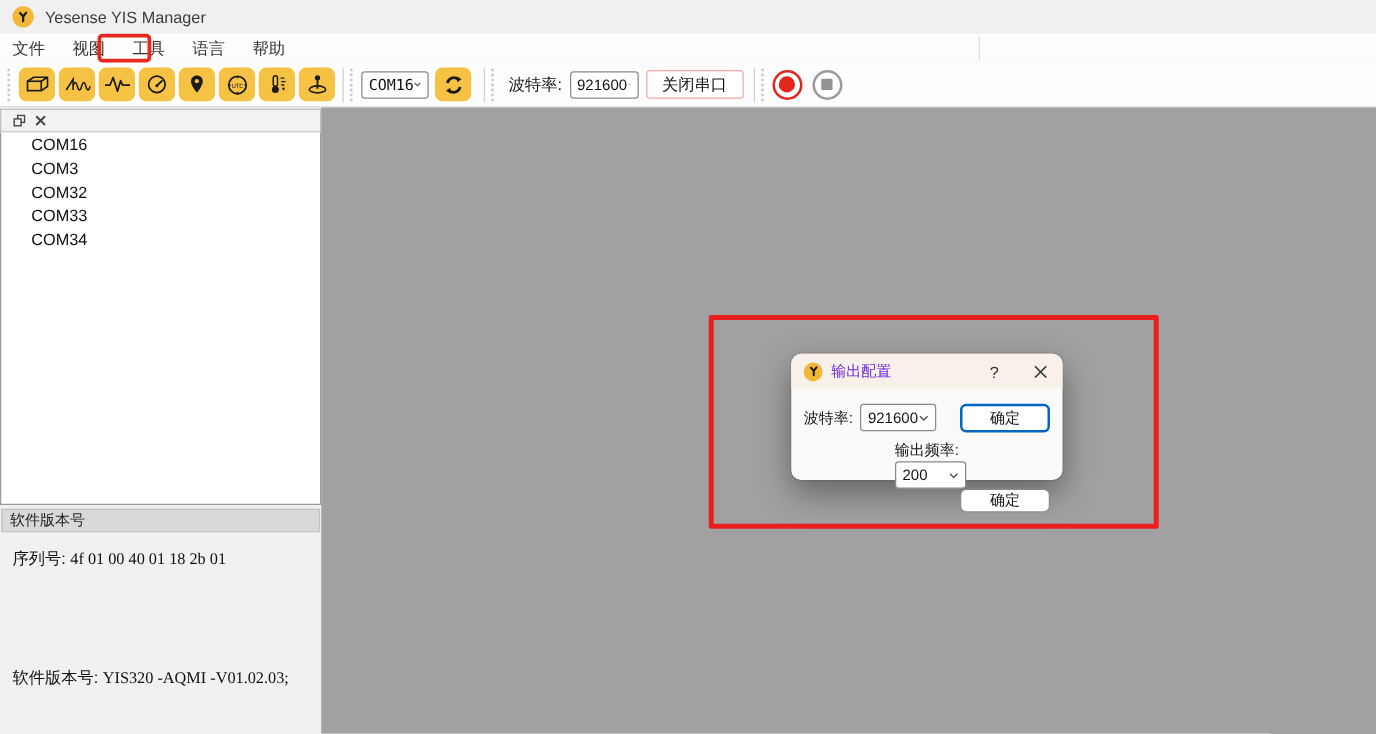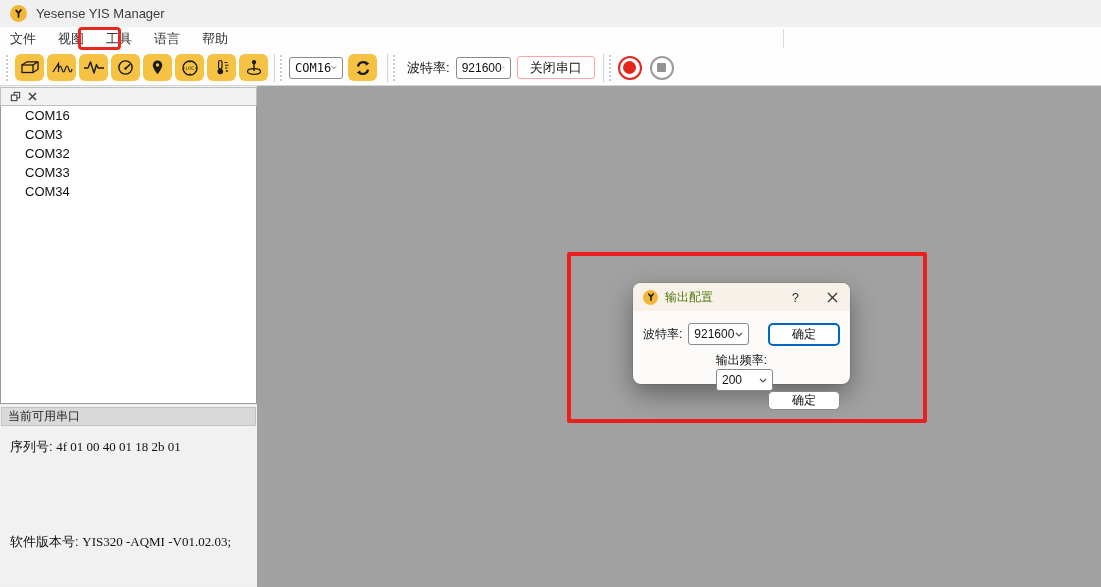--- a/index.html
+++ b/index.html
@@ -65,21 +65,21 @@
   .ann-dialog { position:absolute; left:567px; top:252px; width:360px; height:171px; border:4px solid #ec1f1f;
                 border-radius:2px; pointer-events:none; z-index:10; }
 
   
   .dialog { position:absolute; left:633px; top:283px; width:217px; height:101px; border-radius:8px;
             background:#fcfaf9; box-shadow:0 10px 26px rgba(0,0,0,.38), 0 0 0 1px rgba(0,0,0,.08); z-index:20; }
   .dlg-title { height:28px; background:#f8f1ea; border-radius:8px 8px 0 0; display:flex; align-items:center;
                padding:0 10px; }
   .dlg-icon { width:15px; height:15px; border-radius:50%; background:#f2b736; display:flex; align-items:center;
               justify-content:center; margin-right:7px; flex:none; }
-  .dlg-title-text { font-size:12px; color:#4d7c0f; flex:1; }
+  .dlg-title-text { font-size:12px; color:#6d28d9; flex:1; }
   .dlg-help { font-size:13px; color:#333; background:none; border:none; cursor:pointer; margin-right:26px; }
   .dlg-close { background:none; border:none; cursor:pointer; display:flex; align-items:center; padding:2px; }
   .dlg-row { display:flex; align-items:center; height:22px; padding:0 10px; }
   .dlg-row.r1 { margin-top:12px; }
   .dlg-row.r2 { margin-top:7px;flex-direction:column; }
   .dlg-lbl { font-size:12px; color:#111; flex:none; }
   .dlg-combo { height:22px; margin-left:6px; }
   .dlg-combo.c1 { width:61px; }
   .dlg-combo.c2 { width:57px; }
   .dlg-ok { width:72px; height:23px; margin-left:auto; background:#fff; border-radius:5px; font-size:12px;
@@ -224,21 +224,21 @@
       </button>
     </div>
     <div class="p1-body">
       <div class="port-item">COM16</div>
       <div class="port-item">COM3</div>
       <div class="port-item">COM32</div>
       <div class="port-item">COM33</div>
       <div class="port-item">COM34</div>
     </div>
     <div class="p2-header">
-      <span>当前可用串口</span>
+      <span>软件版本号</span>
     </div>
     <div class="p2-body">
       <div class="info-row" style="top:12px;">
         <span class="lbl">序列号:</span>
         <span class="valmono">4f 01 00 40 01 18 2b 01</span>
       </div>
       <div class="info-row" style="top:107px;">
         <span class="lbl">软件版本号:</span>
         <span class="valmono">YIS320 -AQMI -V01.02.03;</span>
       </div>

